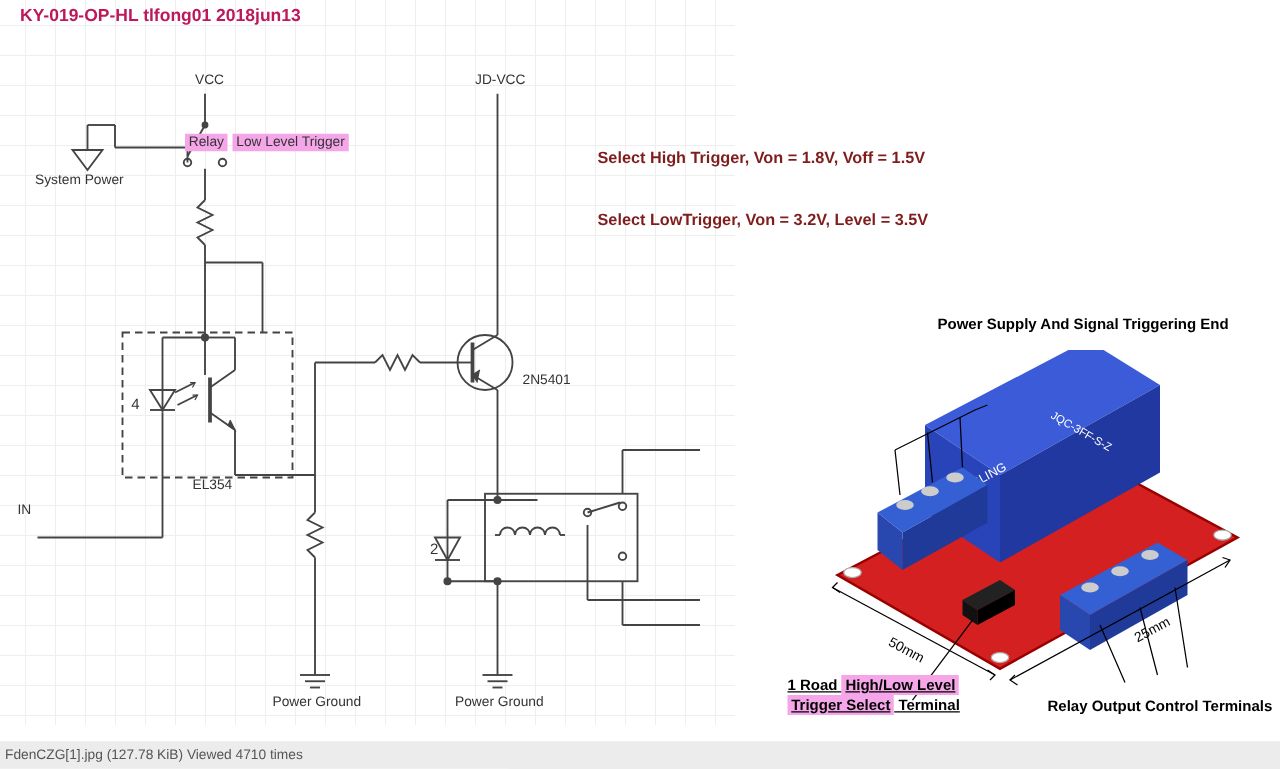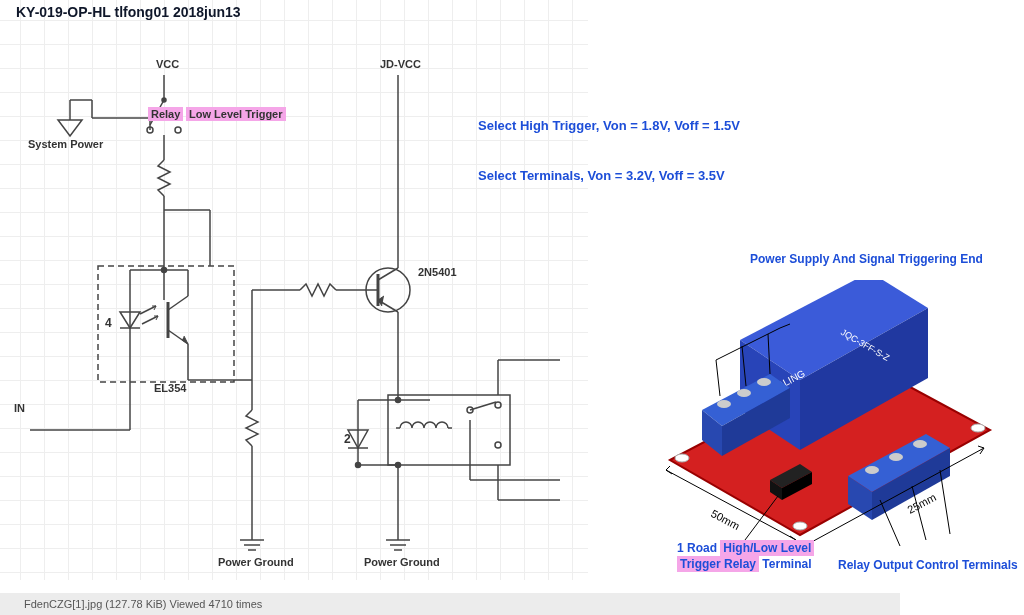--- a/index.html
+++ b/index.html
@@ -22,55 +22,55 @@
       linear-gradient(90deg, #eee 1px, transparent 1px);
     background-size: 24px 24px;
     background-position: -4px -4px;
   }
   .title {
     position: absolute;
     left: 16px;
     top: 4px;
     font-size: 14px;
     font-weight: bold;
-    color: #0f172a;
+    color: #be185d;
   }
   .schematic-label {
     position: absolute;
     font-size: 11px;
-    font-weight: bold;
+    font-weight: normal;
     color: #333;
     white-space: nowrap;
   }
   .hl { background: #f5a6e8; padding: 1px 3px; }
   .note-green {
     position: absolute;
     font-size: 13px;
     font-weight: bold;
-    color: #1d4ed8;
+    color: #7f1d1d;
     white-space: nowrap;
   }
   .product-label {
     position: absolute;
     font-size: 12px;
     font-weight: bold;
-    color: #1d4ed8;
+    color: #000000;
     white-space: nowrap;
     padding-left: 30px;
   }
   .footer {
     position: absolute;
     left: 0;
     bottom: 0;
-    width: 900px;
+    width: 1024px;
     height: 22px;
     background: #ececec;
     color: #555;
     font-size: 11px;
-    padding: 4px 24px;
+    padding: 4px 4px;
     line-height: 14px;
   }
   .schematic-svg {
     position: absolute;
     left: 0;
     top: 0;
   }
   .product-img {
     position: absolute;
     left: 630px;
@@ -207,28 +207,28 @@
 <div class="schematic-label" style="left:380px;top:58px;">JD-VCC</div>
 <div class="schematic-label" style="left:28px;top:138px;">System Power</div>
 <div class="schematic-label" style="left:148px;top:108px;">
   <span class="hl">Relay</span>
 </div>
 <div class="schematic-label" style="left:186px;top:108px;">
   <span class="hl">Low Level Trigger</span>
 </div>
 <div class="schematic-label" style="left:105px;top:316px;font-size:12px;">4</div>
 <div class="schematic-label" style="left:154px;top:382px;">EL354</div>
-<div class="schematic-label" style="left:418px;top:266px;">2N5401</div>
+<div class="schematic-label" style="left:418px;top:298px;">2N5401</div>
 <div class="schematic-label" style="left:344px;top:432px;font-size:12px;">2</div>
 <div class="schematic-label" style="left:14px;top:402px;">IN</div>
 <div class="schematic-label" style="left:218px;top:556px;">Power Ground</div>
 <div class="schematic-label" style="left:364px;top:556px;">Power Ground</div>
 
 <div class="note-green" style="left:478px;top:118px;">Select High Trigger, Von = 1.8V, Voff = 1.5V</div>
-<div class="note-green" style="left:478px;top:168px;">Select Terminals, Von = 3.2V, Voff = 3.5V</div>
+<div class="note-green" style="left:478px;top:168px;">Select LowTrigger, Von = 3.2V, Level = 3.5V</div>
 
 <svg class="product-img" viewBox="0 0 380 310">
 
   <g transform="translate(10,20)">
     <polygon points="30,160 220,60 350,130 160,235" fill="#d42020" stroke="#900" stroke-width="2"></polygon>
 
     <ellipse cx="42" cy="158" rx="7" ry="4" fill="#fff" stroke="#aaa"></ellipse>
     <ellipse cx="218" cy="66" rx="7" ry="4" fill="#fff" stroke="#aaa"></ellipse>
     <ellipse cx="338" cy="128" rx="7" ry="4" fill="#fff" stroke="#aaa"></ellipse>
     <ellipse cx="160" cy="226" rx="7" ry="4" fill="#fff" stroke="#aaa"></ellipse>
@@ -283,22 +283,22 @@
 
       <line x1="138" y1="196" x2="90" y2="260"></line>
 
       <path d="M 240 200 L 260 246 M 272 186 L 286 240 M 300 170 L 310 234"></path>
     </g>
   </g>
 </svg>
 
 <div class="product-label" style="left:720px;top:252px;">Power Supply And Signal Triggering End</div>
 
-<div class="product-label" style="left:647px;top:540px;line-height:16px;">
+<div class="product-label" style="left:600px;top:540px;line-height:16px;text-decoration:underline;">
   <span>1 Road </span><span class="hl">High/Low Level</span><br>
-  <span class="hl">Trigger Relay</span><span> Terminal</span>
+  <span class="hl">Trigger Select</span><span> Terminal</span>
 </div>
 
 <div class="product-label" style="left:808px;top:558px;">Relay Output Control Terminals</div>
 
 <div class="footer">
   <span>FdenCZG[1].jpg (127.78 KiB) Viewed 4710 times</span>
 </div>
 
 </body></html>

